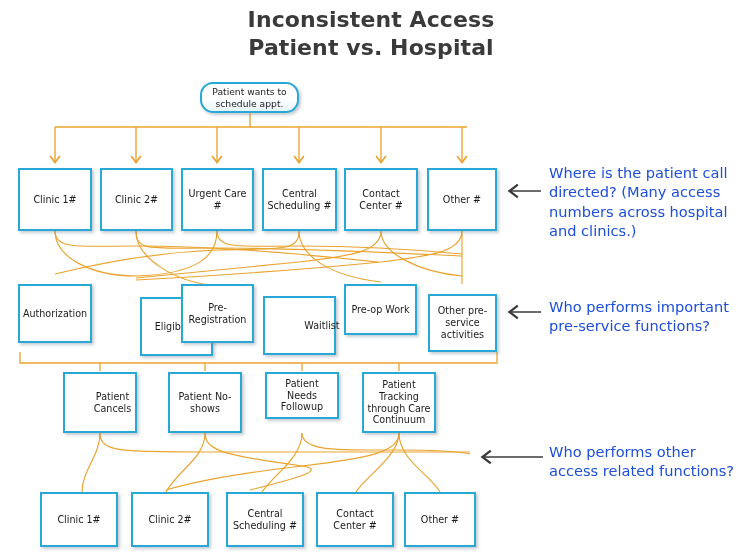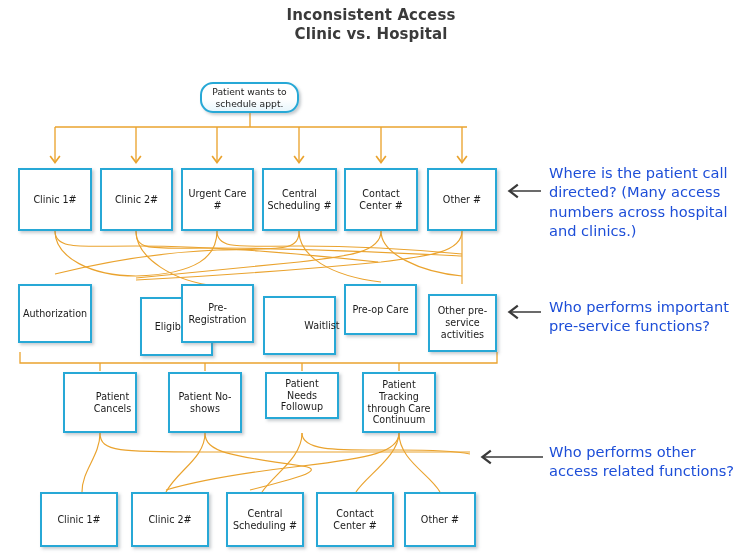--- a/index.html
+++ b/index.html
@@ -22,21 +22,21 @@
     width: 742px;
     height: 558px;
     pointer-events: none;
   }
   .title {
     position: absolute;
     left: 0;
     top: 6px;
     width: 742px;
     text-align: center;
-    font-size: 15px;
+    font-size: 22px;
     font-weight: bold;
     color: #3a3a3a;
     line-height: 1.28;
     letter-spacing: .1px;
   }
   .node {
     position: absolute;
     box-sizing: border-box;
     border: 2px solid #27a8d6;
     background: #ffffff;
@@ -63,21 +63,21 @@
     text-align: left;
   }
 </style>
 </head>
 <body>
 
 <div id="canvas">
 
   <div class="title">
     <div>Inconsistent Access</div>
-    <div>Clinic vs. Hospital</div>
+    <div>Patient vs. Hospital</div>
   </div>
 
   <svg id="wires" viewBox="0 0 742 558">
     <defs>
       <marker id="ar" markerWidth="9" markerHeight="9" refX="5" refY="4.2" orient="auto">
         <path d="M0.6,0.6 L5.4,4.2 L0.6,7.8" fill="none" stroke="#eaa32e" stroke-width="1.25"></path>
       </marker>
       <marker id="arb" markerWidth="11" markerHeight="11" refX="6" refY="5" orient="auto">
         <path d="M0.8,0.8 L6.4,5 L0.8,9.2" fill="none" stroke="#3a3a3a" stroke-width="1.5"></path>
       </marker>
@@ -165,21 +165,21 @@
   <div class="node" style="left:100px; top:297px; width:73px; height:59px;margin-left:40px;">
     <span>Eligibility</span>
   </div>
   <div class="node" style="left:181px; top:284px; width:73px; height:59px;">
     <span>Pre-Registration</span>
   </div>
   <div class="node" style="left:263px; top:296px; width:73px; height:59px;padding-left:48px;">
     <span>Waitlist</span>
   </div>
   <div class="node" style="left:344px; top:284px; width:73px; height:51px;">
-    <span>Pre-op Care</span>
+    <span>Pre-op Work</span>
   </div>
   <div class="node" style="left:428px; top:294px; width:69px; height:58px;align-items:center;">
     <span>Other pre-service activities</span>
   </div>
 
   <div class="node" style="left:63px; top:372px; width:74px; height:61px;padding-left:28px;">
     <span>Patient Cancels</span>
   </div>
   <div class="node" style="left:168px; top:372px; width:74px; height:61px;">
     <span>Patient No-shows</span>

